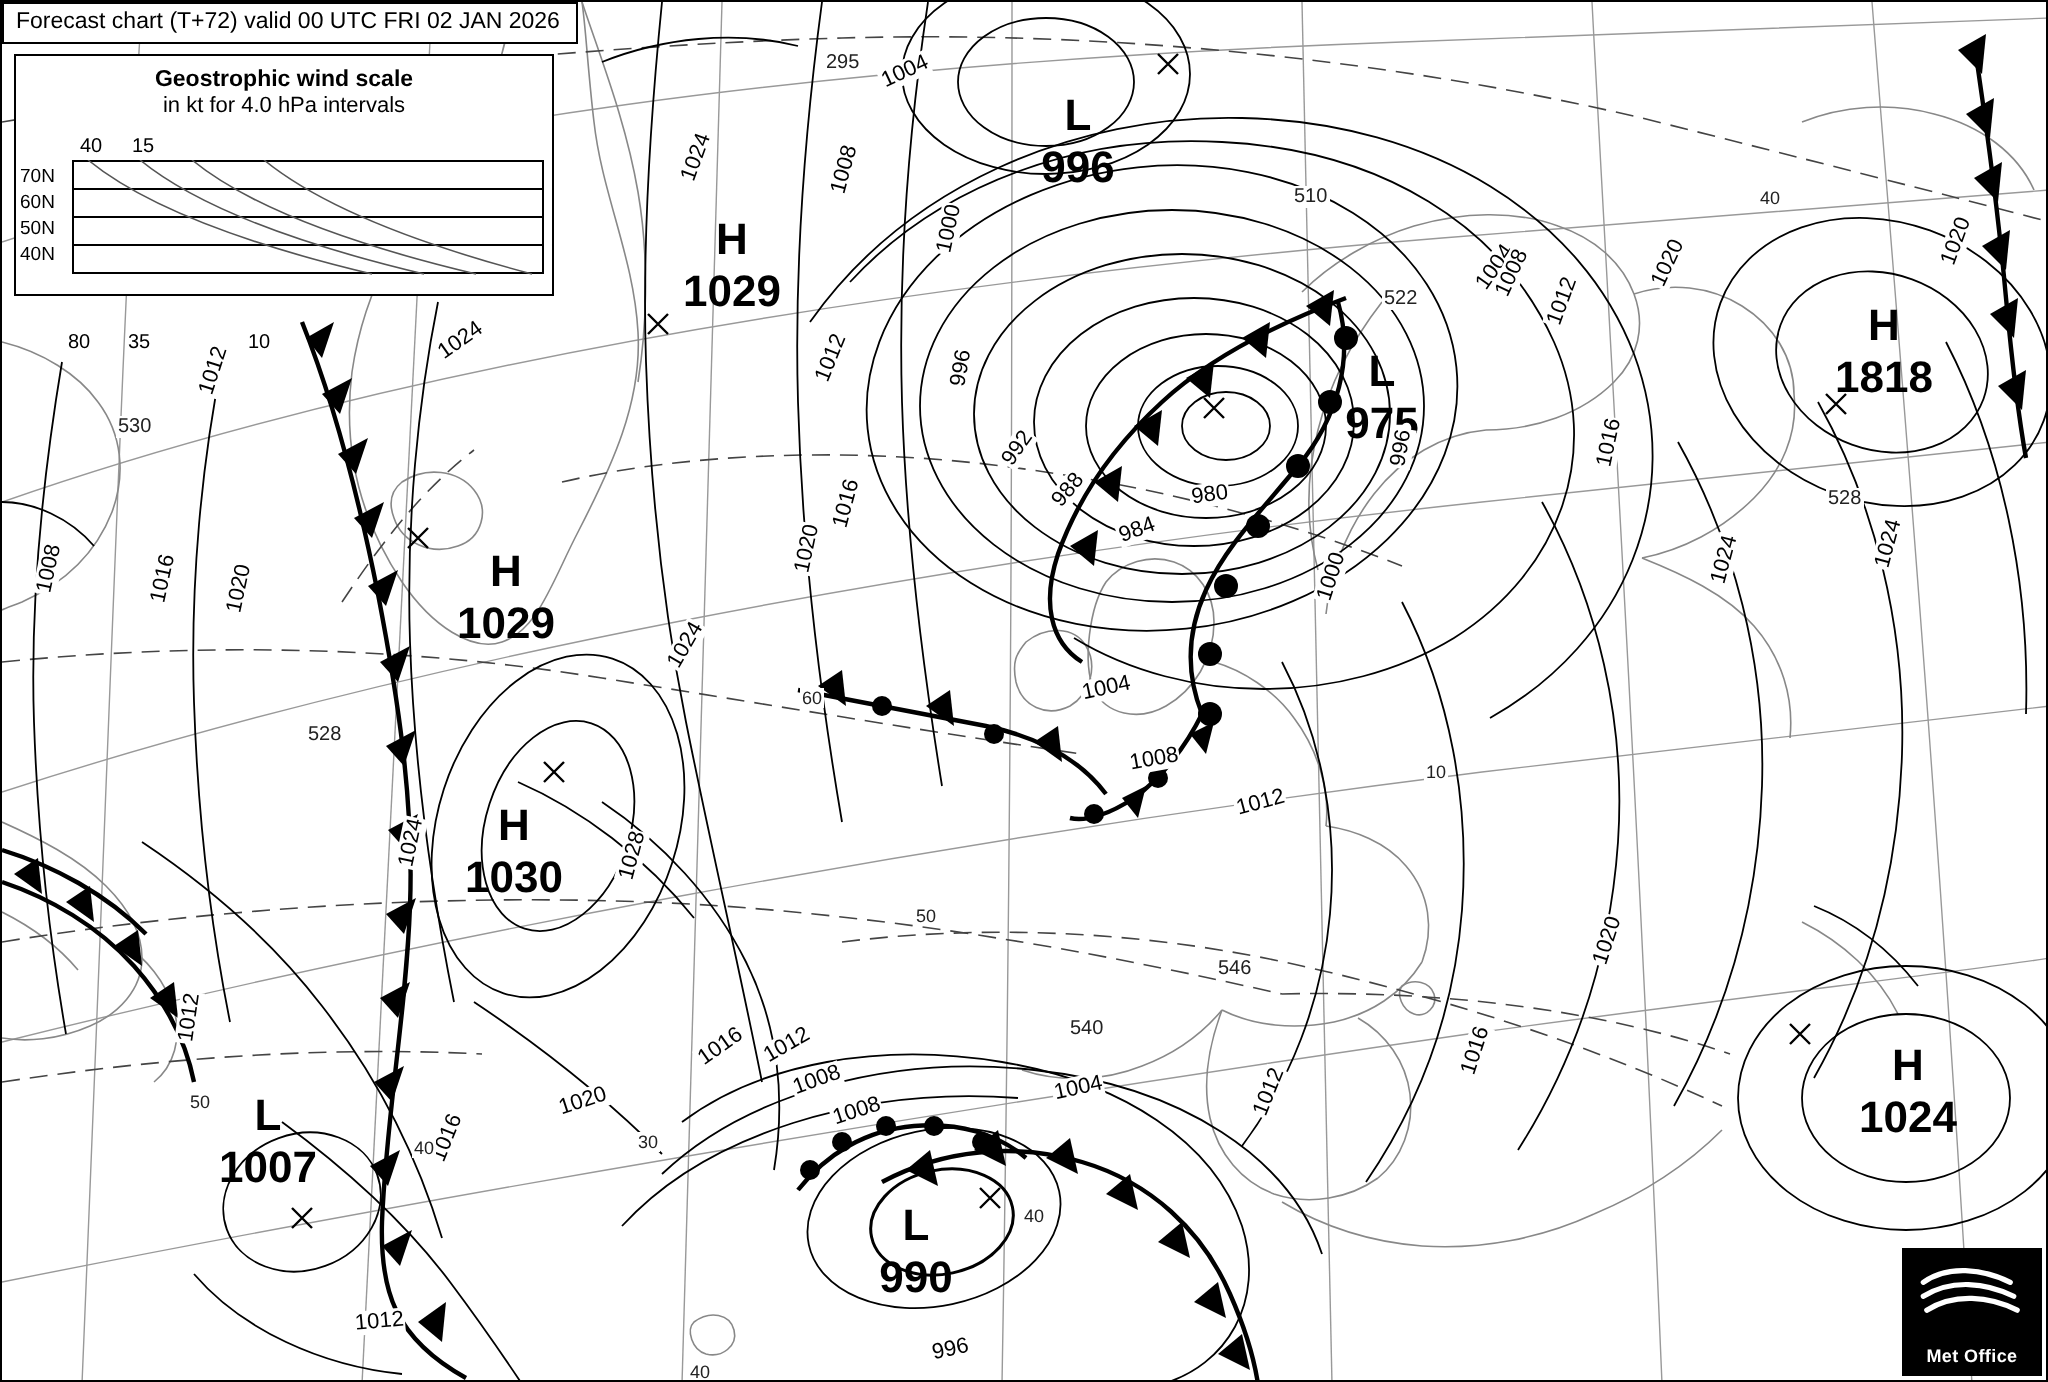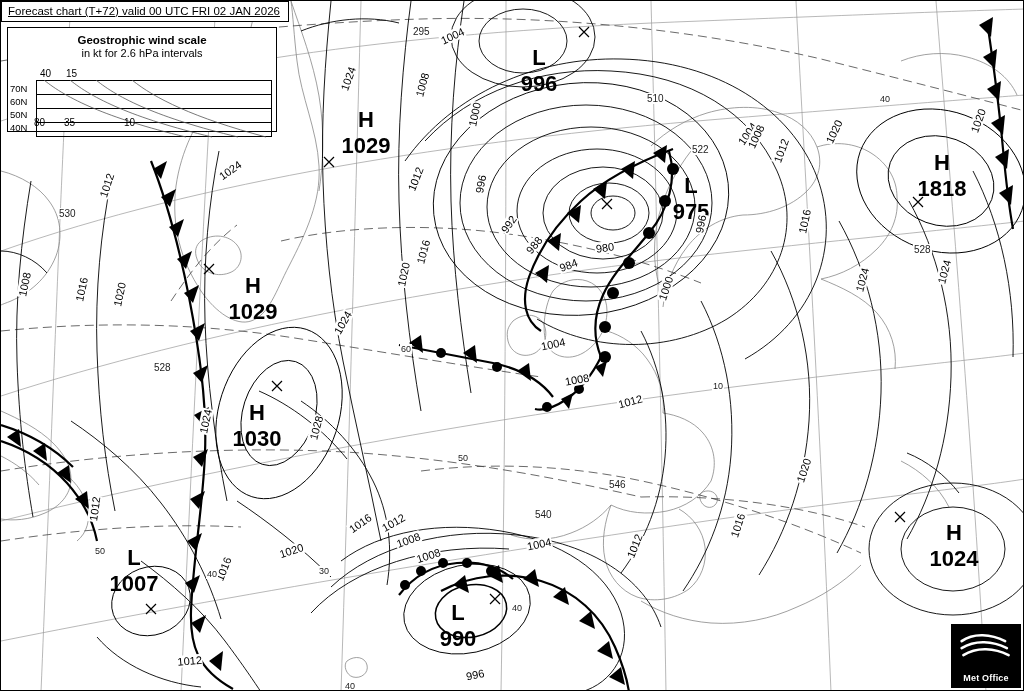--- a/index.html
+++ b/index.html
@@ -16,26 +16,25 @@
   
   .title-box{
     position:absolute;left:0;top:0;
     border:1px solid #000;
     background:#fff;
     padding:3px 8px 4px 6px;
     font-size:11.5px;
     color:#000;
     white-space:nowrap;
     z-index:40;
-    text-decoration:underline;
   }
   
   .wind-box{
     position:absolute;left:6px;top:26px;
-    width:270px;height:105px;
+    width:270px;height:121px;
     border:1px solid #000;
     background:#fff;
     z-index:41;
     box-sizing:border-box;
   }
   .wind-title{
     text-align:center;
     font-size:11.5px;
     font-weight:bold;
     margin-top:5px;
@@ -49,21 +48,21 @@
   }
   .wind-topnums{
     position:absolute;left:0;top:40px;width:100%;height:12px;
     font-size:10px;
   }
   .wind-topnums span{position:absolute;}
   .wind-botnums{
     position:absolute;left:0;bottom:2px;width:100%;height:12px;
     font-size:10px;
   }
-  .wind-botnums span{position:absolute;}
+  .wind-botnums span{position:absolute;margin-top:33px;}
   .wind-lat{
     position:absolute;left:2px;top:54px;
     font-size:9.5px;line-height:13px;
   }
   .wind-grid{
     position:absolute;left:28px;top:52px;width:236px;height:58px;
   }
   
   .lbl{position:absolute;z-index:30;color:#000;white-space:nowrap;}
   .hl-letter{font-size:22px;font-weight:bold;}
@@ -346,21 +345,21 @@
       <path d="M489,593 l10,10 M499,593 l-10,10"></path>
     </g>
   </svg>
 
   <div class="title-box">
     <span>Forecast chart (T+72) valid 00 UTC FRI 02  JAN 2026</span>
   </div>
 
   <div class="wind-box">
     <div class="wind-title">Geostrophic wind scale</div>
-    <div class="wind-sub">in kt for 2.6 hPa intervals</div>
+    <div class="wind-sub">in kt for 4.0 hPa intervals</div>
 
     <div class="wind-topnums">
       <span style="left:32px;">40</span>
       <span style="left:58px;">15</span>
     </div>
 
     <div class="wind-lat">
       <div>70N</div>
       <div>60N</div>
       <div>50N</div>

